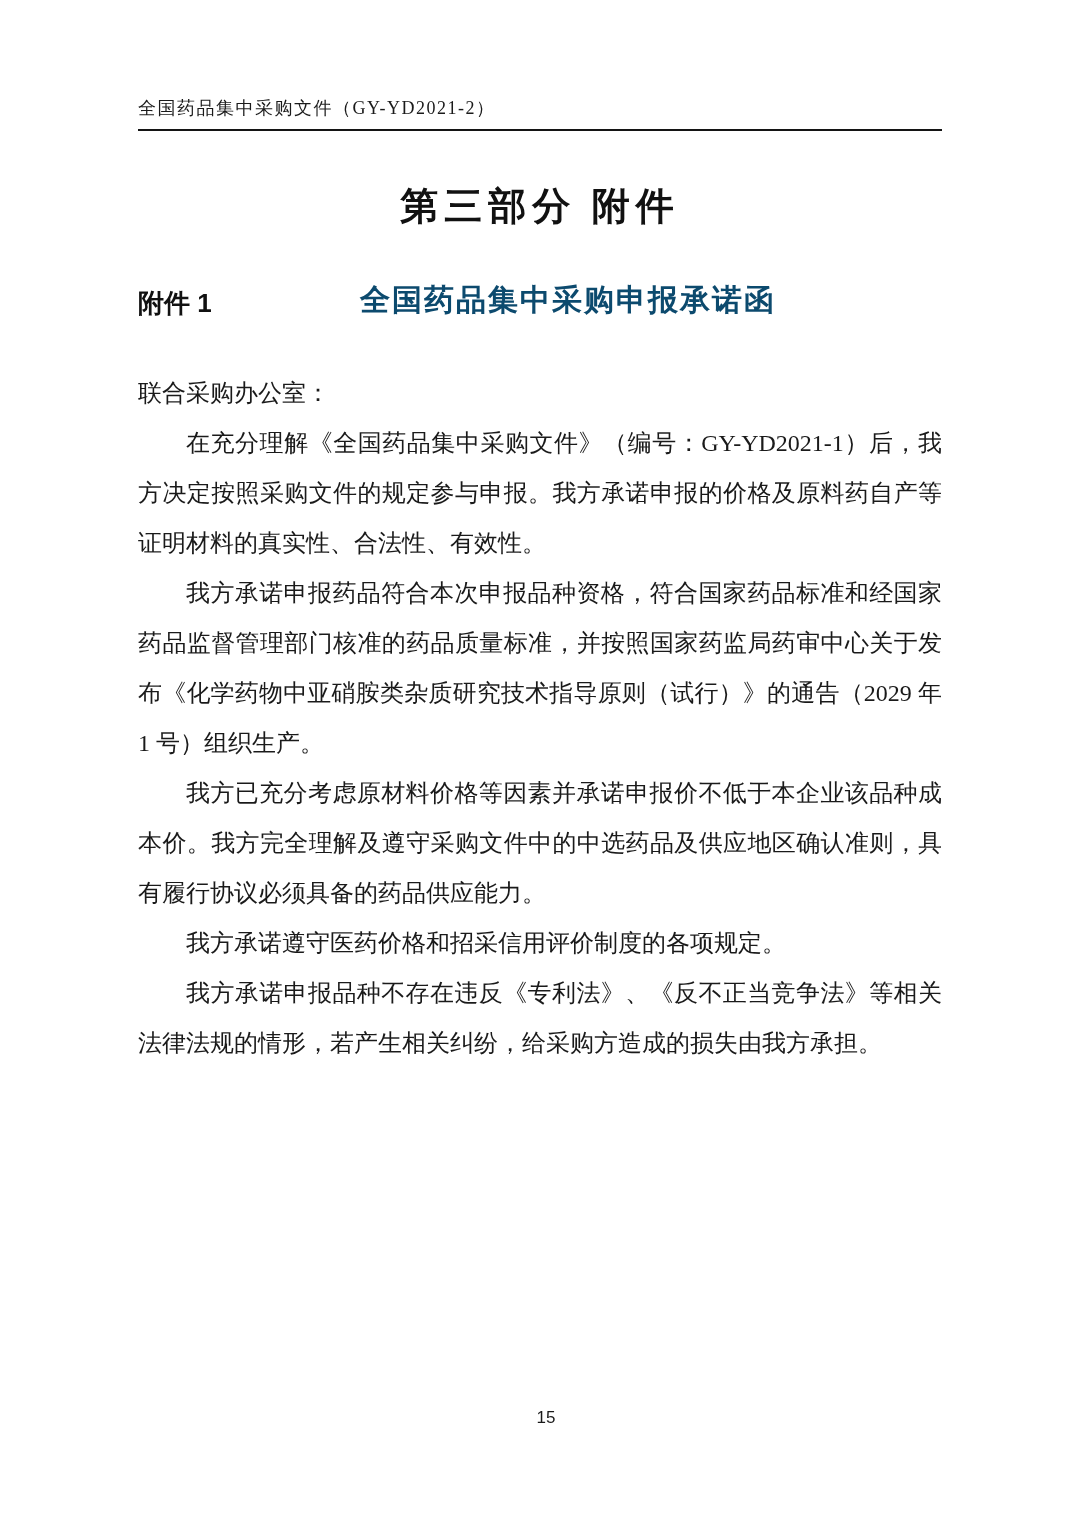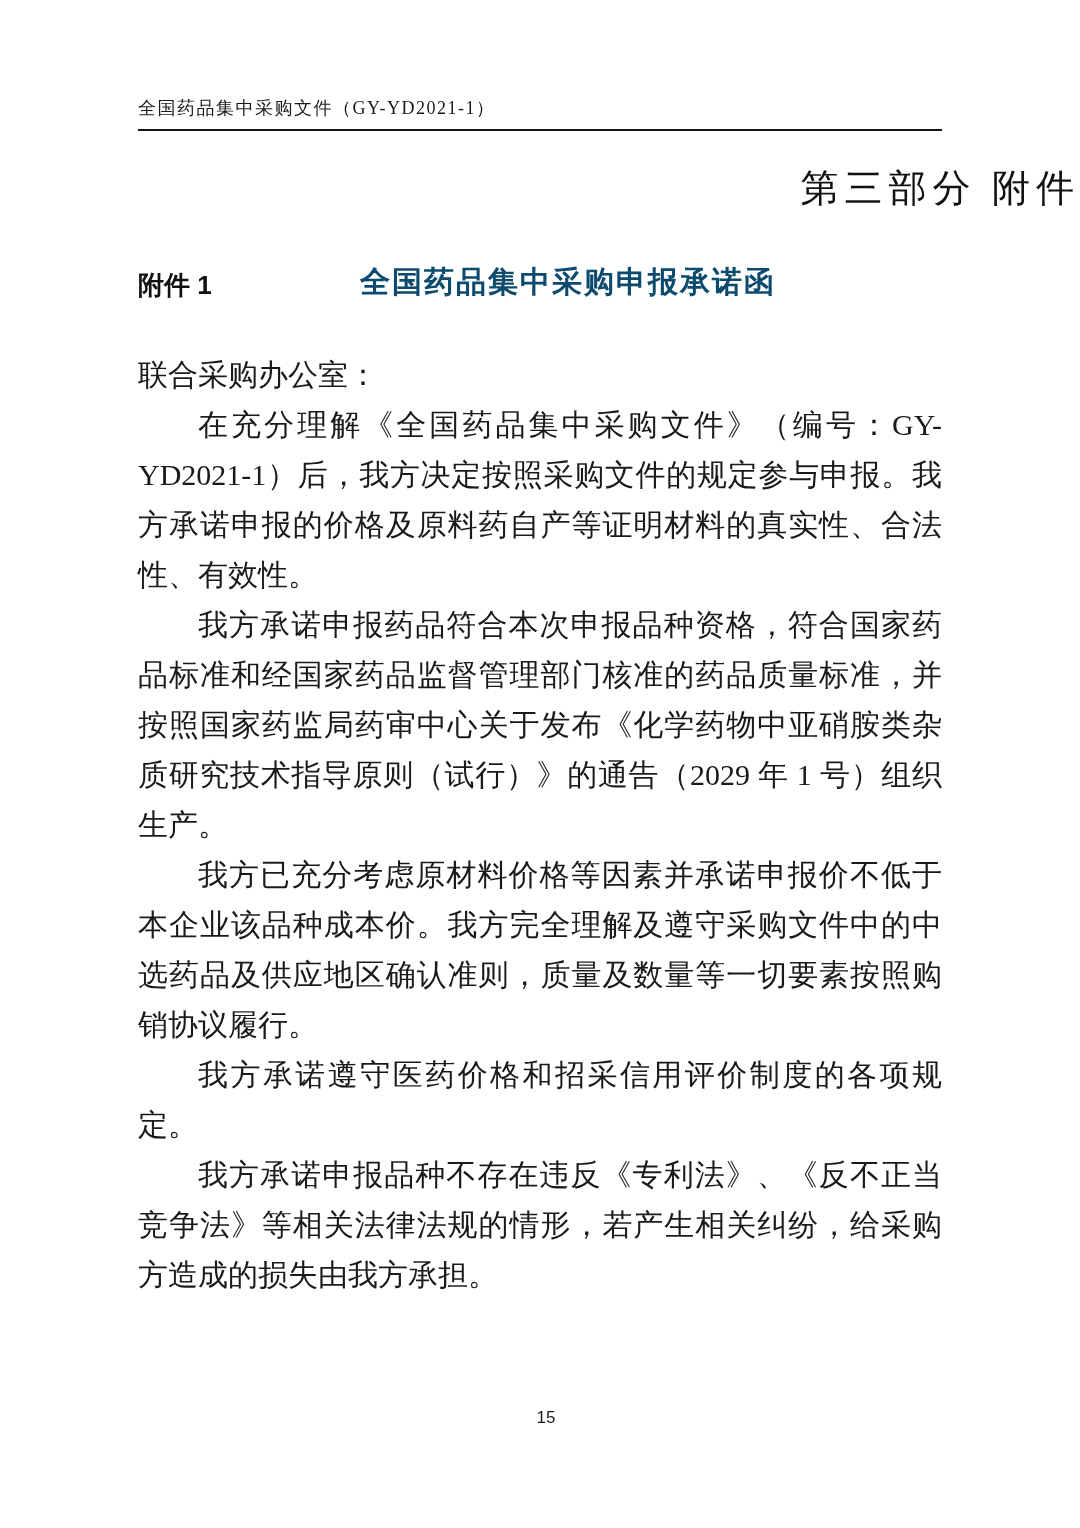--- a/index.html
+++ b/index.html
@@ -17,24 +17,24 @@
   .doc-header {
     margin: 0 138px;
     padding-top: 96px;
     padding-bottom: 9px;
     border-bottom: 2px solid #141414;
     font-size: 18px;
     letter-spacing: 1.5px;
     color: #1a1a1a;
   }
   .doc-title {
-    margin-top: 32px;
-    text-align: right;
+    margin-top: 50px;
+    text-align: center;
     font-size: 38px;
-    font-weight: normal;
+    font-weight: bold;
     letter-spacing: 6px;
     color: #111111;
   }
   .attachment-row {
     position: relative;
     margin: 48px 138px 0;
     height: 42px;
     font-family: "Liberation Sans", "DejaVu Sans", sans-serif;
   }
   .attachment-label {
@@ -50,21 +50,21 @@
     text-align: center;
     padding-left: 56px;
     font-size: 30px;
     font-weight: bold;
     letter-spacing: 2px;
     color: #0c4a6e;
   }
   .doc-body {
     margin: 46px 138px 0;
     width: 804px;
-    font-size: 30px;
+    font-size: 24px;
     line-height: 50px;
     text-align: justify;
     text-justify: inter-character;
     color: #1a1a1a;
   }
   .doc-body p { margin: 0; }
   .doc-body p.indent { text-indent: 2em; }
   .page-number {
     position: absolute;
     left: 12px;
@@ -75,34 +75,34 @@
     font-family: "Liberation Sans", "DejaVu Sans", sans-serif;
     color: #1a1a1a;
   }
 </style>
 </head>
 <body>
 
 <div class="page">
 
   <div class="doc-header">
-    <span>全国药品集中采购文件（GY-YD2021-1）</span>
+    <span>全国药品集中采购文件（GY-YD2021-2）</span>
   </div>
 
   <div class="doc-title">第三部分 附件</div>
 
   <div class="attachment-row">
     <span class="attachment-label">附件 1</span>
     <div class="attachment-heading">全国药品集中采购申报承诺函</div>
   </div>
 
   <div class="doc-body">
     <p>联合采购办公室：</p>
     <p class="indent">在充分理解《全国药品集中采购文件》（编号：GY-YD2021-1）后，我方决定按照采购文件的规定参与申报。我方承诺申报的价格及原料药自产等证明材料的真实性、合法性、有效性。</p>
     <p class="indent">我方承诺申报药品符合本次申报品种资格，符合国家药品标准和经国家药品监督管理部门核准的药品质量标准，并按照国家药监局药审中心关于发布《化学药物中亚硝胺类杂质研究技术指导原则（试行）》的通告（2029 年 1 号）组织生产。</p>
-    <p class="indent">我方已充分考虑原材料价格等因素并承诺申报价不低于本企业该品种成本价。我方完全理解及遵守采购文件中的中选药品及供应地区确认准则，质量及数量等一切要素按照购销协议履行。</p>
+    <p class="indent">我方已充分考虑原材料价格等因素并承诺申报价不低于本企业该品种成本价。我方完全理解及遵守采购文件中的中选药品及供应地区确认准则，具有履行协议必须具备的药品供应能力。</p>
     <p class="indent">我方承诺遵守医药价格和招采信用评价制度的各项规定。</p>
     <p class="indent">我方承诺申报品种不存在违反《专利法》、《反不正当竞争法》等相关法律法规的情形，若产生相关纠纷，给采购方造成的损失由我方承担。</p>
   </div>
 
   <div class="page-number">15</div>
 
 </div>
 
 </body></html>

